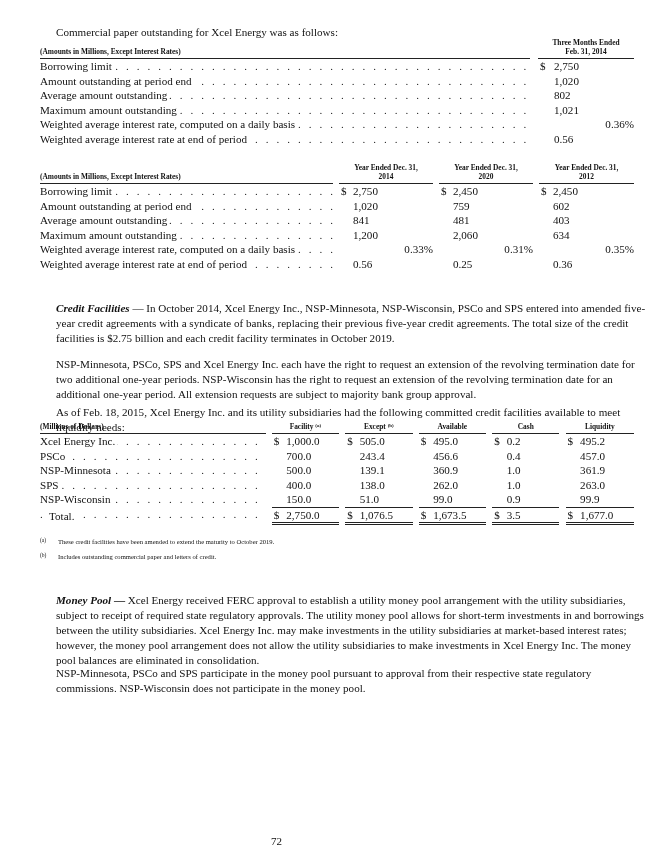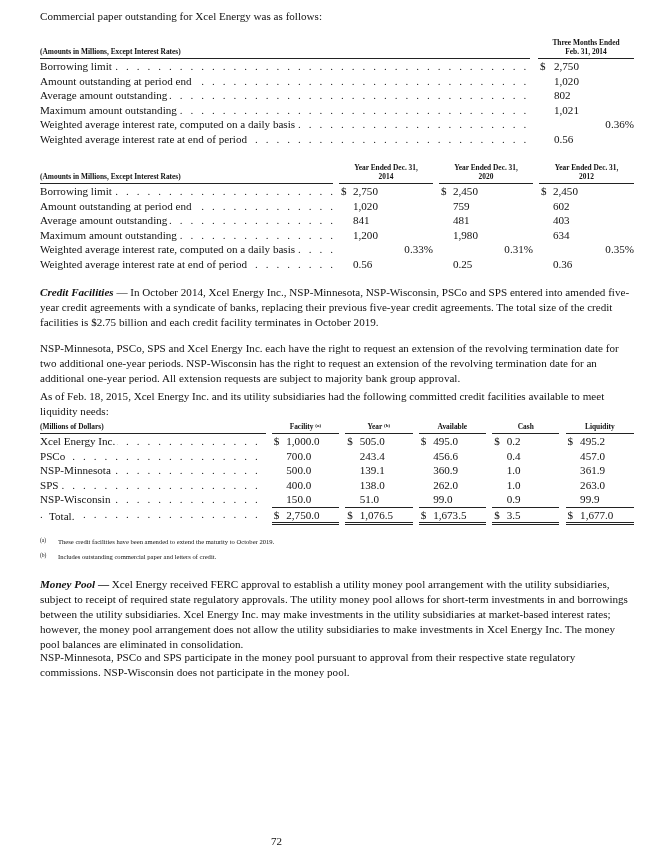--- a/index.html
+++ b/index.html
@@ -1,21 +1,21 @@
 <!DOCTYPE html>
 <html><head>
 <meta charset="utf-8">
 <style>
   html, body { margin: 0; padding: 0; background: #ffffff; }
   body {
     width: 671px; height: 868px; position: relative; overflow: hidden;
     font-family: "Liberation Serif", serif; color: #111;
   }
   .page { position: absolute; left: 40px; top: 0; width: 594px; }
-  p { margin: 0; font-size: 11.1px; line-height: 15px; }
+  p { margin: 16px; font-size: 11.1px; line-height: 15px; }
   .intro { position: absolute; top: 9px; left: 0; }
 
   table { border-collapse: separate; border-spacing: 0; font-size: 11.1px; width: 594px; }
   td, th { padding: 0; line-height: 14.5px; white-space: nowrap; }
   th { font-size: 7.4px; font-weight: bold; line-height: 9px; vertical-align: bottom; text-align: center; padding-bottom: 2px; }
   th.lbl { text-align: left; }
   .hdr-rule { border-bottom: 1.5px solid #222; }
   .lead { position: relative; overflow: hidden; }
   .lead .dots { position: absolute; left: 0; top: 0; white-space: nowrap; letter-spacing: 2.6px; color: #222; }
   .lead .txt { position: relative; background: #fff; padding-right: 2px; }
@@ -165,21 +165,21 @@
       <td></td>
           <td class="num">403</td>
     </tr>
     <tr>
       <td class="lead"><span class="dots">. . . . . . . . . . . . . . . . . . . . . . . . . . . . . . . . . . . . . . . . . . . . . . . . . . . . . . . . . . . . . . . . . . . . . . . . . . . . . . . . . . . . . . . . . . . . . . . . . . . . . . . . . . . . . . . . . . . . . .</span><span class="txt">Maximum amount outstanding</span></td>
           <td></td>
       <td></td>
           <td class="num">1,200</td>
           <td></td>
       <td></td>
-          <td class="num">1,980</td>
+          <td class="num">2,060</td>
           <td></td>
       <td></td>
           <td class="num">634</td>
     </tr>
     <tr>
       <td class="lead"><span class="dots">. . . . . . . . . . . . . . . . . . . . . . . . . . . . . . . . . . . . . . . . . . . . . . . . . . . . . . . . . . . . . . . . . . . . . . . . . . . . . . . . . . . . . . . . . . . . . . . . . . . . . . . . . . . . . . . . . . . . . .</span><span class="txt">Weighted average interest rate, computed on a daily basis</span></td>
           <td></td>
       <td></td>
           <td class="pct">0.33%</td>
           <td></td>
@@ -228,21 +228,21 @@
         <col style="width:6px">
       <col style="width:14px">
         <col style="width:52px">
     </colgroup>
     <tbody>
         <tr>
       <th class="lbl hdr-rule">(Millions of Dollars)</th>
           <th></th>
       <th class="hdr-rule" colspan="2"><span>Facility</span> <sup class="note">(a)</sup></th>
           <th></th>
-      <th class="hdr-rule" colspan="2"><span>Year</span> <sup class="note">(b)</sup></th>
+      <th class="hdr-rule" colspan="2"><span>Except</span> <sup class="note">(b)</sup></th>
           <th></th>
       <th class="hdr-rule" colspan="2">Available</th>
           <th></th>
       <th class="hdr-rule" colspan="2">Cash</th>
           <th></th>
       <th class="hdr-rule" colspan="2">Liquidity</th>
     </tr>
     <tr>
       <td class="lead"><span class="dots">. . . . . . . . . . . . . . . . . . . . . . . . . . . . . . . . . . . . . . . . . . . . . . . . . . . . . . . . . . . . . . . . . . . . . . . . . . . . . . . . . . . . . . . . . . . . . . . . . . . . . . . . . . . . . . . . . . . . . .</span><span class="txt">Xcel Energy Inc.</span></td>
           <td></td>

